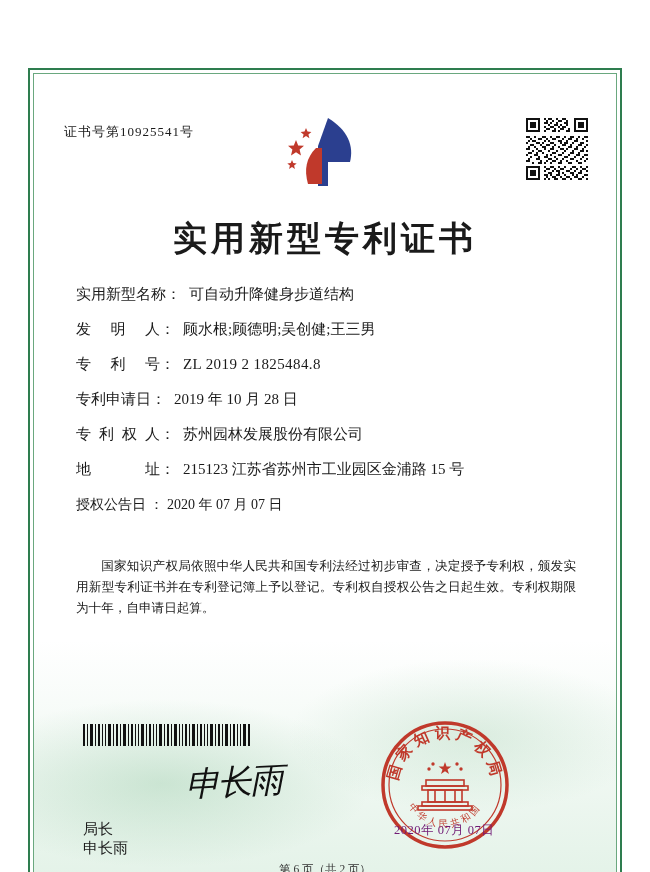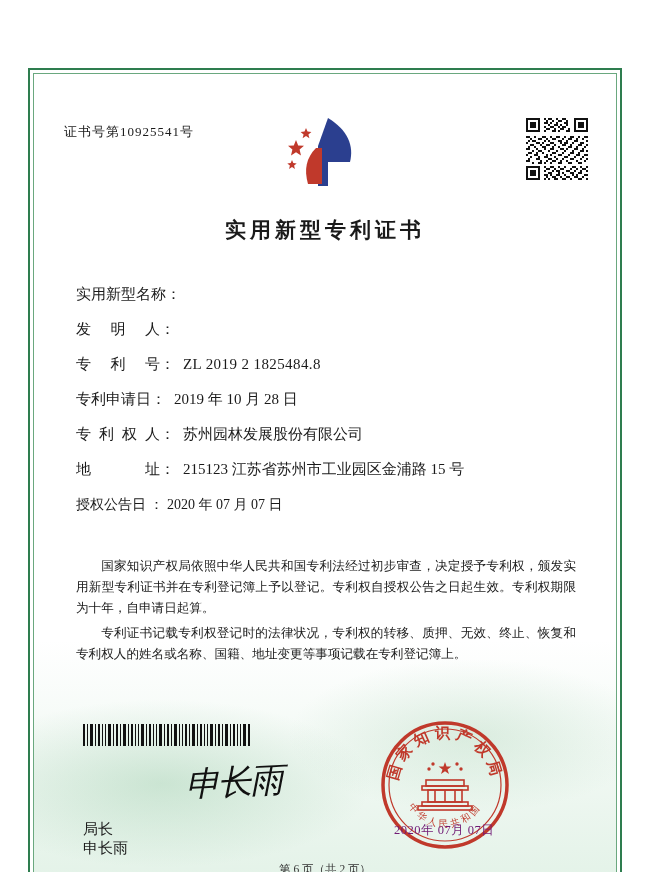--- a/index.html
+++ b/index.html
@@ -81,21 +81,21 @@
     top: 78px;
     width: 62px;
     height: 62px;
   }
 
   .title {
     position: absolute;
     left: 0; right: 0;
     top: 176px;
     text-align: center;
-    font-size: 21px;
+    font-size: 34px;
     font-weight: bold;
     letter-spacing: 4px;
     font-family: "Liberation Serif", serif;
   }
 
   
   .fields {
     position: absolute;
     left: 76px;
     top: 246px;
@@ -444,25 +444,27 @@
     </svg>
   </div>
 
   <div class="title">实用新型专利证书</div>
 
   <div class="fields">
 
     <div class="row">
       <span class="lbl">实用新型名称</span>
       <span class="lbl">：</span>
+      <span class="val">可自动升降健身步道结构</span>
     </div>
 
     <div class="row">
       <span class="lbl spread">发明人</span>
       <span class="lbl">：</span>
+      <span class="val">顾水根;顾德明;吴创健;王三男</span>
     </div>
 
     <div class="row">
       <span class="lbl spread">专利号</span>
       <span class="lbl">：</span>
       <span class="val mono">ZL 2019 2 1825484.8</span>
     </div>
 
     <div class="row">
       <span class="lbl">专利申请日</span>
@@ -487,21 +489,20 @@
         <span class="lbl">授权公告日</span>
         <span class="lbl">：</span>
         <span class="val">2020 年 07 月 07 日</span>
       </div>
     </div>
 
   </div>
 
   <div class="paras">
     <p>国家知识产权局依照中华人民共和国专利法经过初步审查，决定授予专利权，颁发实用新型专利证书并在专利登记簿上予以登记。专利权自授权公告之日起生效。专利权期限为十年，自申请日起算。</p>
-    <p>专利证书记载专利权登记时的法律状况，专利权的转移、质押、无效、终止、恢复和专利权人的姓名或名称、国籍、地址变更等事项记载在专利登记簿上。</p>
   </div>
 
   <div class="barcode">
     <svg viewBox="0 0 168 22" width="168" height="22" shape-rendering="crispEdges" aria-hidden="true">
       <rect width="168" height="22" fill="#ffffff" opacity="0"></rect>
       <g fill="#111111">
         <rect x="0" y="0" width="2" height="22"></rect>
           <rect x="4" y="0" width="1" height="22"></rect>
         <rect x="7" y="0" width="3" height="22"></rect>
           <rect x="12" y="0" width="1" height="22"></rect>

